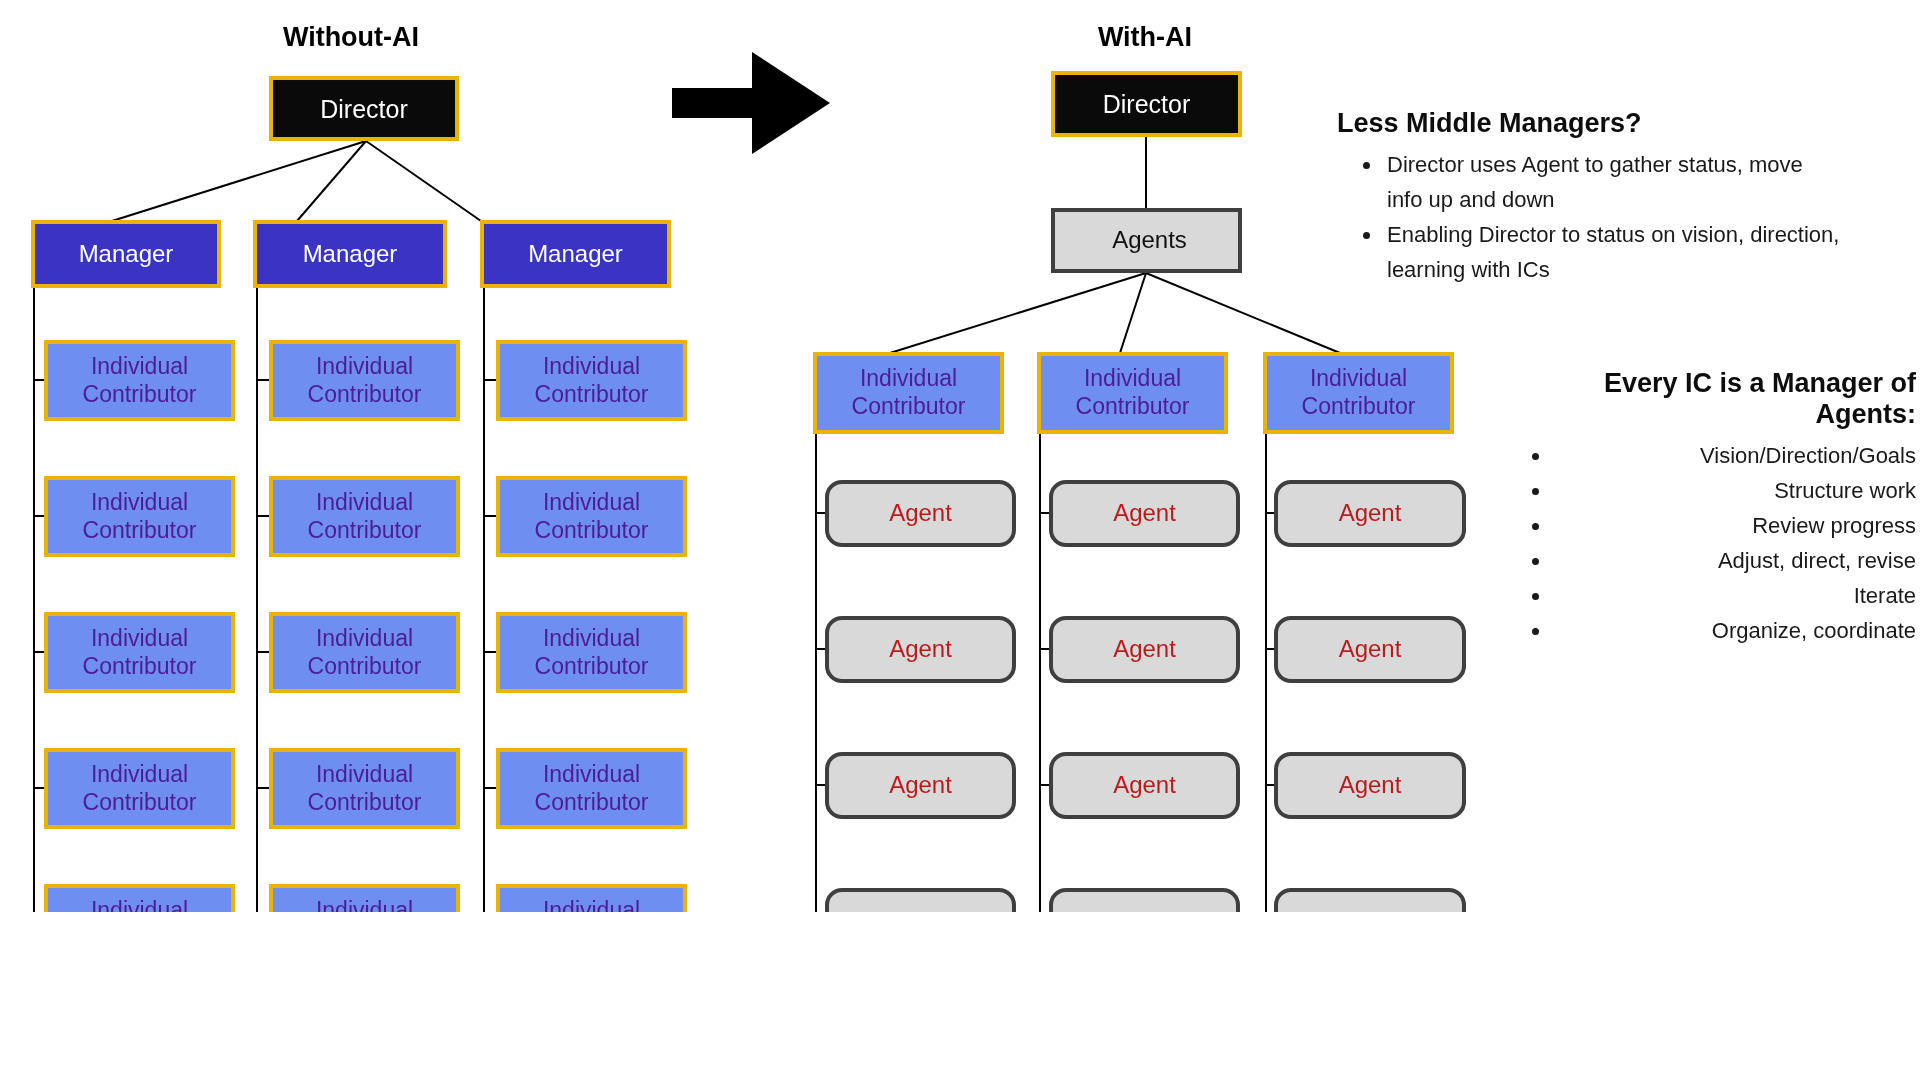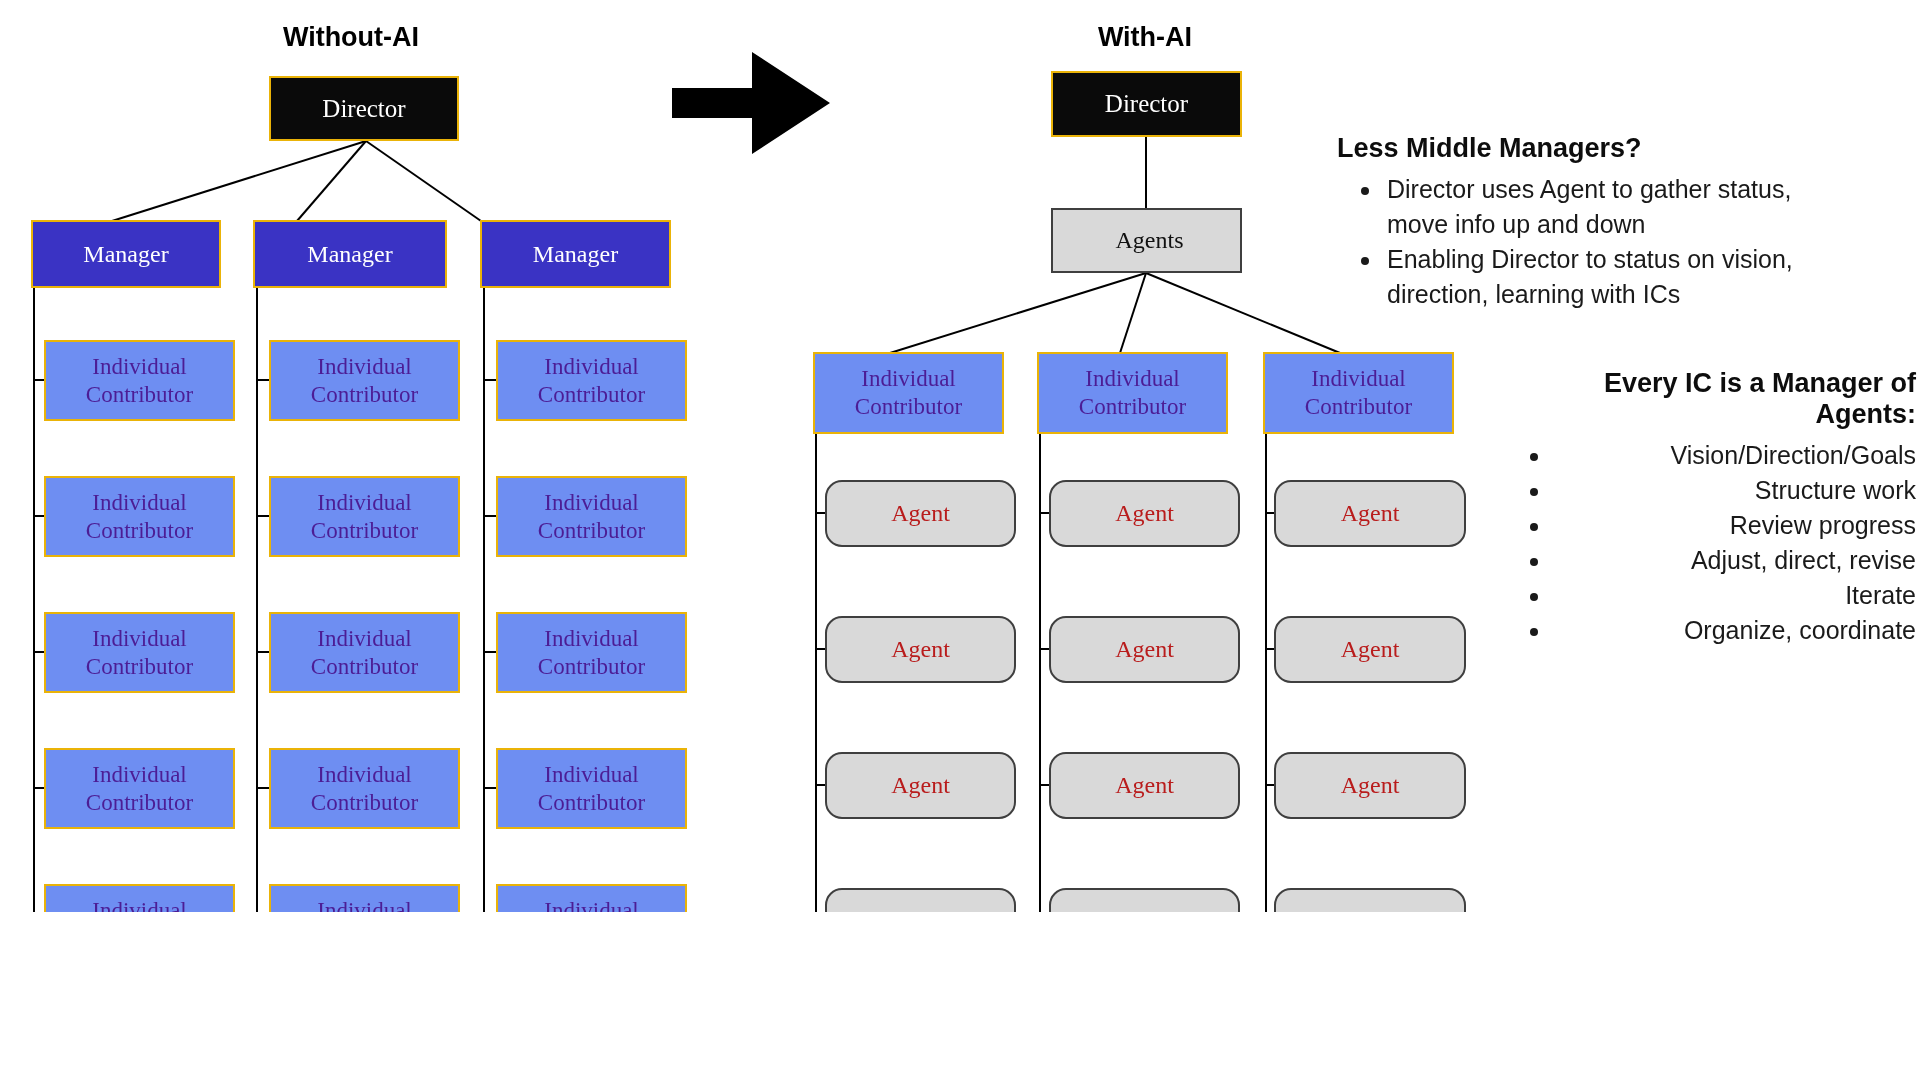--- a/index.html
+++ b/index.html
@@ -2,36 +2,36 @@
 <html style="--manager-blue: #3a33c4; --contributor-blue: #6e8ef2; --agent-gray: #d9d9d9; --director-black: #0a0a0a; --line-black: #000000; --brand-blue: #5b7fe8; --brand-navy: #2e2a70;"><head>
 <meta charset="utf-8">
 <style>
   html,body{margin:0;padding:0;background:#ffffff;}
   .canvas{
     position:relative;width:1920px;height:912px;overflow:hidden;background:#ffffff;
     font-family:"Liberation Sans",sans-serif;color:#111;
   }
   .lines{position:absolute;left:0;top:0;width:1920px;height:1080px;}
   .bx{
-    position:absolute;box-sizing:border-box;border:2px solid #eab308;
+    position:absolute;box-sizing:border-box;border:4px solid #eab308;
     display:flex;align-items:center;justify-content:center;text-align:center;
-    font-size:24px;line-height:1.2;padding:0 6px;font-family:Liberation Serif, serif;
+    font-size:24px;line-height:1.2;padding:0 6px;
   }
   .dir{background:var(--director-black);color:#fff;font-size:25px;}
   .mgr{background:var(--manager-blue);color:#fff;}
   .ic{background:var(--contributor-blue);color:#4c1d95;font-size:23px;}
   .hub{background:var(--agent-gray);border-color:#3f3f3f;color:#111;}
   .agt{background:var(--agent-gray);border-color:#3f3f3f;color:#b91c1c;border-radius:17px;}
   .diagram-title{
     position:absolute;width:300px;text-align:center;
     font-weight:bold;font-size:27px;color:#000;
   }
   .note{position:absolute;color:#1a1a1a;}
   .note h2{margin:0;font-size:27px;font-weight:bold;color:#0d0d0d;}
-  .note ul{margin:8px 0 0 0;padding-left:46px;font-size:25px;line-height:35px;}
+  .note ul{margin:8px 0 0 0;padding-left:46px;font-size:22px;line-height:35px;}
   .note li{padding-left:4px;}
   .footer{
     position:absolute;left:818px;top:1024px;height:48px;
     display:flex;align-items:center;gap:8px;
   }
   .brand{font-weight:bold;font-size:33px;color:var(--brand-navy);letter-spacing:.2px;}
   .tagline{font-size:27px;color:#161616;white-space:pre;}
 </style>
 </head>
 <body>
@@ -124,21 +124,21 @@
   <div class="bx agt" style="left:1049px;top:480px;width:191px;height:67px;">Agent</div>
   <div class="bx agt" style="left:1049px;top:616px;width:191px;height:67px;">Agent</div>
   <div class="bx agt" style="left:1049px;top:752px;width:191px;height:67px;">Agent</div>
   <div class="bx agt" style="left:1049px;top:888px;width:191px;height:67px;">Agent</div>
 
   <div class="bx agt" style="left:1274px;top:480px;width:192px;height:67px;">Agent</div>
   <div class="bx agt" style="left:1274px;top:616px;width:192px;height:67px;">Agent</div>
   <div class="bx agt" style="left:1274px;top:752px;width:192px;height:67px;">Agent</div>
   <div class="bx agt" style="left:1274px;top:888px;width:192px;height:67px;">Agent</div>
 
-  <div class="note" style="left:1337px;top:108px;width:500px;margin-top:25px;">
+  <div class="note" style="left:1337px;top:108px;width:500px;">
     <h2>Less Middle Managers?</h2>
     <ul style="width:460px;">
       <li>Director uses Agent to gather status, move info up and down</li>
       <li>Enabling Director to status on vision, direction, learning with ICs</li>
     </ul>
   </div>
 
   <div class="note" style="left:1506px;top:368px;width:410px;text-align:right;">
     <h2>Every IC is a Manager of Agents:</h2>
     <ul>

